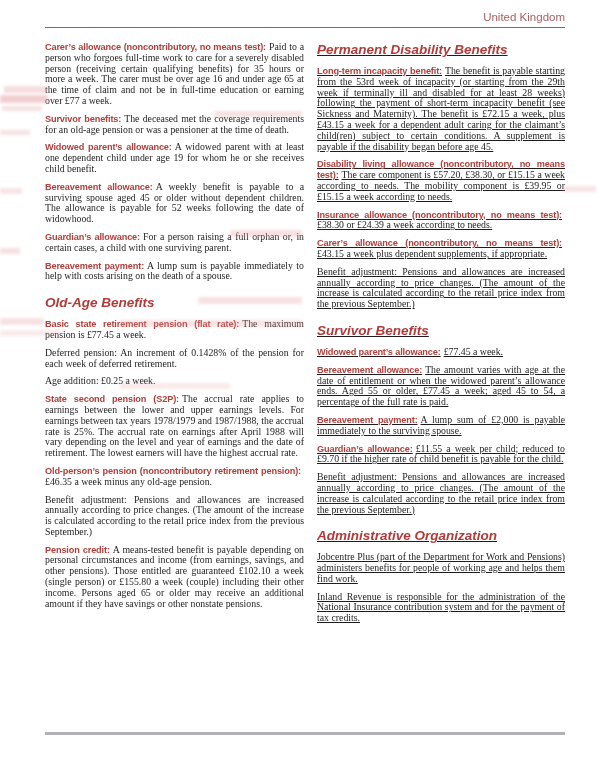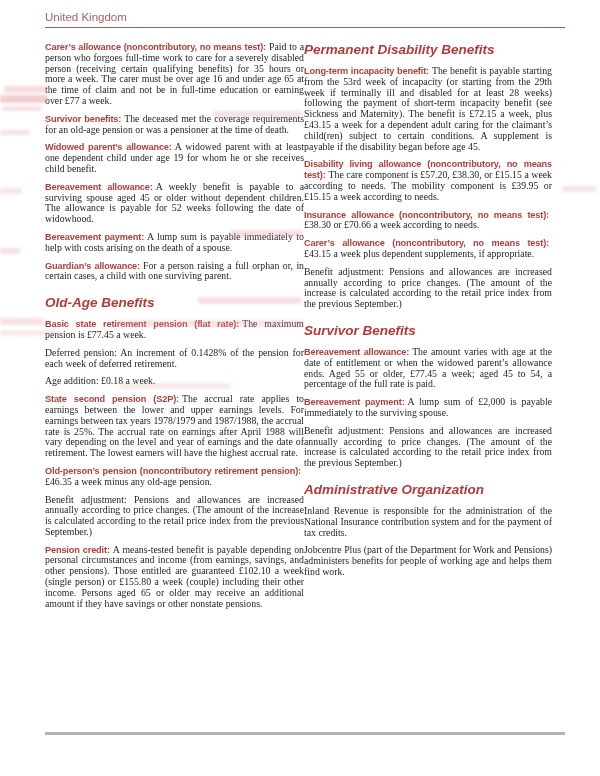--- a/index.html
+++ b/index.html
@@ -12,37 +12,37 @@
     padding:10px 35px 0 45px;
     overflow:hidden;
     font-family:"Liberation Serif", serif;
     color:#1d1d1f;
   }
   
   .header-title{
     font-family:"Liberation Sans", sans-serif;
     font-size:11.5px;
     line-height:14px;
-    text-align:left;
+    text-align:right;
     color:var(--header-red,#a96262);
     padding-bottom:3px;
   }
   .header-rule{
     height:1px;
     background:var(--rule-red,#a05b5b);
   }
   
   .columns{
     display:flex;
-    gap:0;
+    gap:13px;
     margin-top:14px;
   }
   .col{box-sizing:border-box;}
   .col-left{width:259px;}
-  .col-right{width:248px;}
+  .col-right{width:248px;text-decoration:underline;}
   .para{
     font-size:9.8px;
     line-height:10.8px;
     text-align:justify;
     margin:0 0 7px 0;
   }
   .lead{
     font-family:"Liberation Sans", sans-serif;
     font-weight:bold;
     font-size:9.2px;
@@ -114,42 +114,44 @@
     <div class="header-title">United Kingdom</div>
     <div class="header-rule"></div>
   </header>
 
   <main class="columns">
     <section class="col col-left">
         <p class="para"><span class="lead">Carer’s allowance (noncontributory, no means test):</span><span>Paid to a person who forgoes full-time work to care for a severely disabled person (receiving certain qualifying benefits) for 35 hours or more a week.  The carer must be over age 16 and under age 65 at the time of claim and not be in full-time education or earning over £77 a week.</span></p>
         <p class="para"><span class="lead">Survivor benefits:</span><span>The deceased met the coverage requirements for an old-age pension or was a pensioner at the time of death.</span></p>
         <p class="para"><span class="lead">Widowed parent’s allowance:</span><span>A widowed parent with at least one dependent child under age 19 for whom he or she receives child benefit.</span></p>
         <p class="para"><span class="lead">Bereavement allowance:</span><span>A weekly benefit is payable to a surviving spouse aged 45 or older without dependent children.  The allowance is payable for 52 weeks following the date of widowhood.</span></p>
+        <p class="para"><span class="lead">Guardian’s allowance:</span><span>For a person raising a full orphan or, in certain cases, a child with one surviving parent.</span></p>
         <p class="para"><span class="lead">Bereavement payment:</span><span>A lump sum is payable immediately to help with costs arising on the death of a spouse.</span></p>
-        <p class="para"><span class="lead">Guardian’s allowance:</span><span>For a person raising a full orphan or, in certain cases, a child with one surviving parent.</span></p>
         <h2 class="section-heading">Old-Age Benefits</h2>
         <p class="para"><span class="lead">Basic state retirement pension (flat rate):</span><span>The maximum pension is £77.45 a week.</span></p>
         <p class="para">Deferred pension:  An increment of 0.1428% of the pension for each week of deferred retirement.</p>
-        <p class="para">Age addition:  £0.18 a week.</p>
+        <p class="para">Age addition:  £0.25 a week.</p>
         <p class="para"><span class="lead">State second pension (S2P):</span><span>The accrual rate applies to earnings between the lower and upper earnings levels.  For earnings between tax years 1978/1979 and 1987/1988, the accrual rate is 25%.  The accrual rate on earnings after April 1988 will vary depending on the level and year of earnings and the date of retirement.  The lowest earners will have the highest accrual rate.</span></p>
         <p class="para"><span class="lead">Old-person’s pension (noncontributory retirement pension):</span><span>£46.35 a week minus any old-age pension.</span></p>
         <p class="para">Benefit adjustment:  Pensions and allowances are increased annually according to price changes.  (The amount of the increase is calculated according to the retail price index from the previous September.)</p>
         <p class="para"><span class="lead">Pension credit:</span><span>A means-tested benefit is payable depending on personal circumstances and income (from earnings, savings, and other pensions).  Those entitled are guaranteed £102.10 a week (single person) or £155.80 a week (couple) including their other income.  Persons aged 65 or older may receive an additional amount if they have savings or other nonstate pensions.</span></p>
       </section>
     <section class="col col-right">
         <h2 class="section-heading">Permanent Disability Benefits</h2>
         <p class="para"><span class="lead">Long-term incapacity benefit:</span><span>The benefit is payable starting from the 53rd week of incapacity (or starting from the 29th week if terminally ill and disabled for at least 28 weeks) following the payment of short-term incapacity benefit (see Sickness and Maternity).  The benefit is £72.15 a week, plus £43.15 a week for a dependent adult caring for the claimant’s child(ren) subject to certain conditions.  A supplement is payable if the disability began before age 45.</span></p>
         <p class="para"><span class="lead">Disability living allowance (noncontributory, no means test):</span><span>The care component is £57.20, £38.30, or £15.15 a week according to needs.  The mobility component is £39.95 or £15.15 a week according to needs.</span></p>
-        <p class="para"><span class="lead">Insurance allowance (noncontributory, no means test):</span><span>£38.30 or £70.66 a week according to needs.</span></p>
+        <p class="para"><span class="lead">Insurance allowance (noncontributory, no means test):</span><span>£38.30 or £24.39 a week according to needs.</span></p>
         <p class="para"><span class="lead">Carer’s allowance (noncontributory, no means test):</span><span>£43.15 a week plus dependent supplements, if appropriate.</span></p>
         <p class="para">Benefit adjustment:  Pensions and allowances are increased annually according to price changes.  (The amount of the increase is calculated according to the retail price index from the previous September.)</p>
         <h2 class="section-heading">Survivor Benefits</h2>
+        <p class="para"><span class="lead">Widowed parent’s allowance:</span><span>£77.45 a week.</span></p>
         <p class="para"><span class="lead">Bereavement allowance:</span><span>The amount varies with age at the date of entitlement or when the widowed parent’s allowance ends.  Aged 55 or older, £77.45 a week; aged 45 to 54, a percentage of the full rate is paid.</span></p>
         <p class="para"><span class="lead">Bereavement payment:</span><span>A lump sum of £2,000 is payable immediately to the surviving spouse.</span></p>
+        <p class="para"><span class="lead">Guardian’s allowance:</span><span>£11.55 a week per child; reduced to £9.70 if the higher rate of child benefit is payable for the child.</span></p>
         <p class="para">Benefit adjustment:  Pensions and allowances are increased annually according to price changes.  (The amount of the increase is calculated according to the retail price index from the previous September.)</p>
         <h2 class="section-heading">Administrative Organization</h2>
+        <p class="para">Jobcentre Plus (part of the Department for Work and Pensions) administers benefits for people of working age and helps them find work.</p>
         <p class="para">Inland Revenue is responsible for the administration of the National Insurance contribution system and for the payment of tax credits.</p>
-        <p class="para">Jobcentre Plus (part of the Department for Work and Pensions) administers benefits for people of working age and helps them find work.</p>
       </section>
   </main>
 
   <div class="footer-rule"></div>
 </div>
 
 </body></html>

